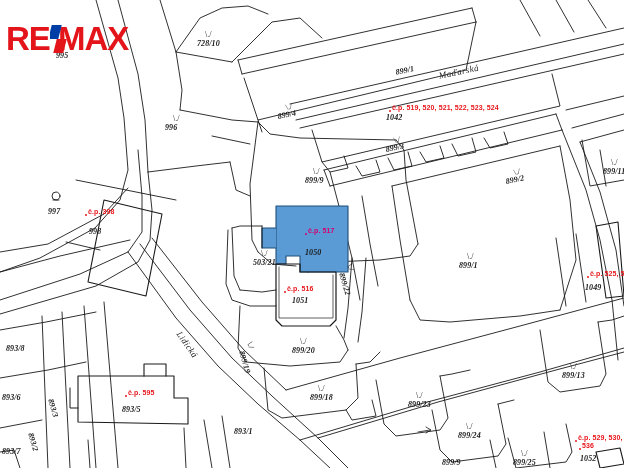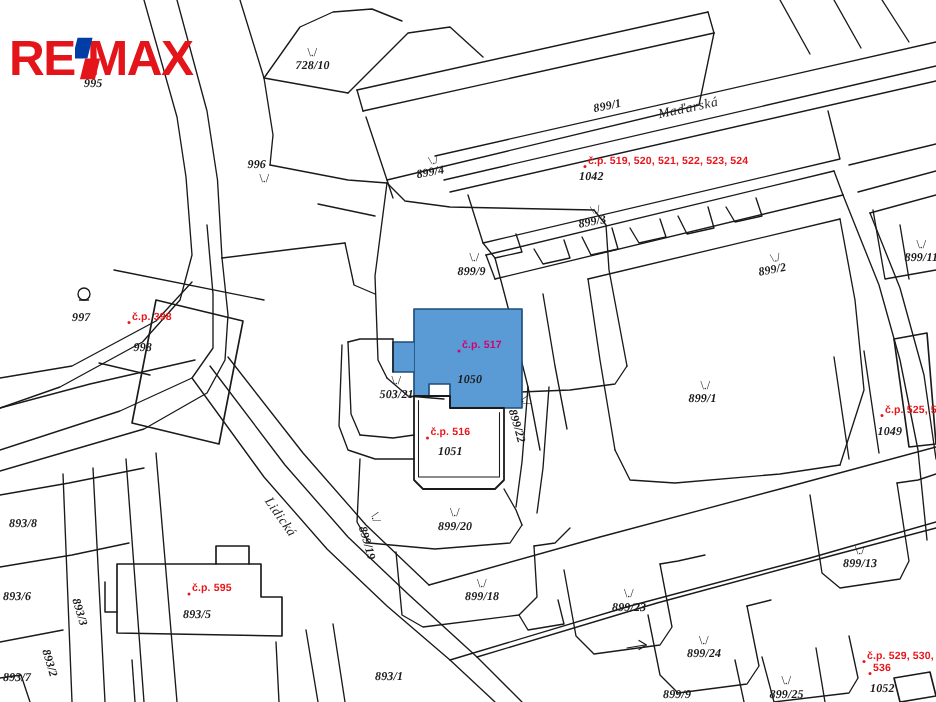--- a/index.html
+++ b/index.html
@@ -283,21 +283,21 @@
       <div class="sl-red"></div>
     </div>
   </div>
 
   <div id="parcel-labels">
       <div class="lbl" style="left: 16px; top: 52px; margin-left: 40px;">995</div>
       <div class="marker-v" style="left: 205px; top: 31px;">\./</div>
       <div class="lbl" style="left: 197px; top: 40px;">728/10</div>
       <div class="lbl" style="left: 395px; top: 69px; transform: rotate(-12deg); transform-origin: left top;">899/1</div>
       <div class="marker-v" style="left: 173px; top: 115px;">\./</div>
-      <div class="lbl" style="left: 165px; top: 106px;">996</div>
+      <div class="lbl" style="left: 165px; top: 124px;">996</div>
       <div class="marker-v" style="left: 285px; top: 104px; transform: rotate(-11deg); transform-origin: left top;">\./</div>
       <div class="lbl" style="left: 277px; top: 113px; transform: rotate(-11deg); transform-origin: left top;">899/4</div>
       <div class="lbl" style="left: 386px; top: 114px;">1042</div>
       <div class="marker-v" style="left: 393px; top: 137px; transform: rotate(-11deg); transform-origin: left top;">\./</div>
       <div class="lbl" style="left: 385px; top: 146px; transform: rotate(-11deg); transform-origin: left top;">899/3</div>
       <div class="marker-v" style="left: 513px; top: 169px; transform: rotate(-11deg); transform-origin: left top;">\./</div>
       <div class="lbl" style="left: 505px; top: 178px; transform: rotate(-11deg); transform-origin: left top;">899/2</div>
       <div class="marker-v" style="left: 611px; top: 159px;">\./</div>
       <div class="lbl" style="left: 603px; top: 168px;">899/11</div>
       <div class="marker-v" style="left: 313px; top: 168px;">\./</div>
@@ -317,21 +317,21 @@
       <div class="marker-v" style="left: 253px; top: 341px; transform: rotate(74deg); transform-origin: left top;">\./</div>
       <div class="lbl" style="left: 245px; top: 350px; transform: rotate(74deg); transform-origin: left top;">899/19</div>
       <div class="lbl" style="left: 6px; top: 345px;">893/8</div>
       <div class="lbl" style="left: 2px; top: 394px;">893/6</div>
       <div class="lbl" style="left: 2px; top: 448px;">893/7</div>
       <div class="lbl" style="left: 34px; top: 432px; transform: rotate(74deg); transform-origin: left top;">893/2</div>
       <div class="lbl" style="left: 54px; top: 398px; transform: rotate(74deg); transform-origin: left top;">893/3</div>
       <div class="lbl" style="left: 122px; top: 406px;">893/5</div>
       <div class="marker-v" style="left: 318px; top: 385px;">\./</div>
       <div class="lbl" style="left: 310px; top: 394px;">899/18</div>
-      <div class="lbl" style="left: 234px; top: 447px; margin-left: 16px;">893/1</div>
+      <div class="lbl" style="left: 234px; top: 428px;">893/1</div>
       <div class="marker-v" style="left: 416px; top: 392px;">\./</div>
       <div class="lbl" style="left: 408px; top: 401px;">899/23</div>
       <div class="marker-v" style="left: 466px; top: 423px;">\./</div>
       <div class="lbl" style="left: 458px; top: 432px;">899/24</div>
       <div class="marker-v" style="left: 521px; top: 450px;">\./</div>
       <div class="lbl" style="left: 513px; top: 459px;">899/25</div>
       <div class="lbl" style="left: 442px; top: 459px;">899/9</div>
       <div class="marker-v" style="left: 570px; top: 363px;">\./</div>
       <div class="lbl" style="left: 562px; top: 372px;">899/13</div>
       <div class="lbl" style="left: 580px; top: 455px;">1052</div>

